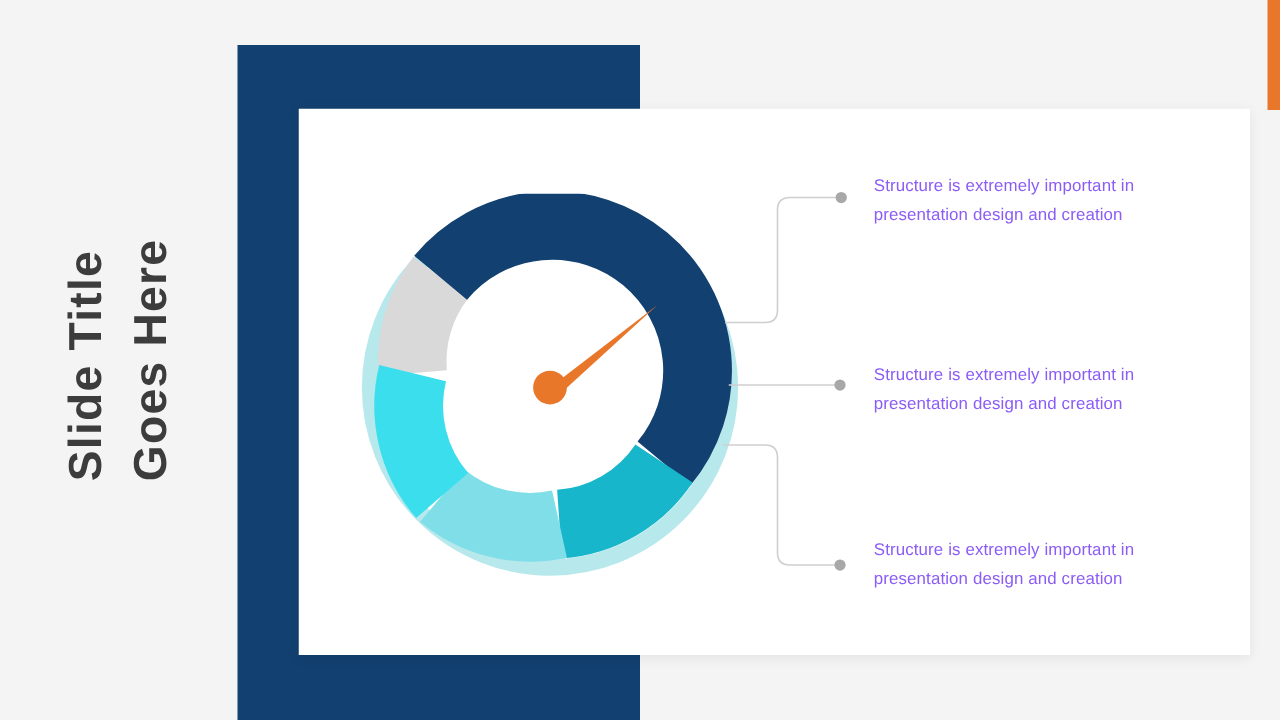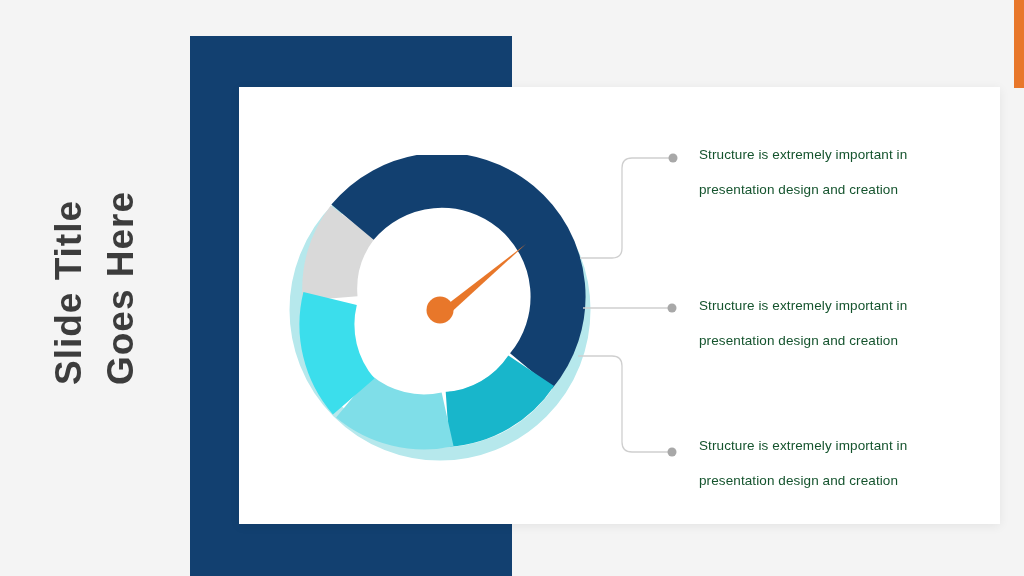--- a/index.html
+++ b/index.html
@@ -90,22 +90,22 @@
     top: 130px;
     width: 130px;
     height: 340px;
   }
 
   .callout-text {
     position: absolute;
     left: 699px;
     width: 250px;
     font-size: 13.5px;
-    line-height: 35px;
-    color: #14532d;
+    line-height: 23px;
+    color: #8b5cf6;
     letter-spacing: 0.1px;
   }
   #callout-text-1 { top: 137px; }
   #callout-text-2 { top: 288px; }
   #callout-text-3 { top: 428px; }
 </style>
 </head>
 <body>
 
 <div id="slide">

